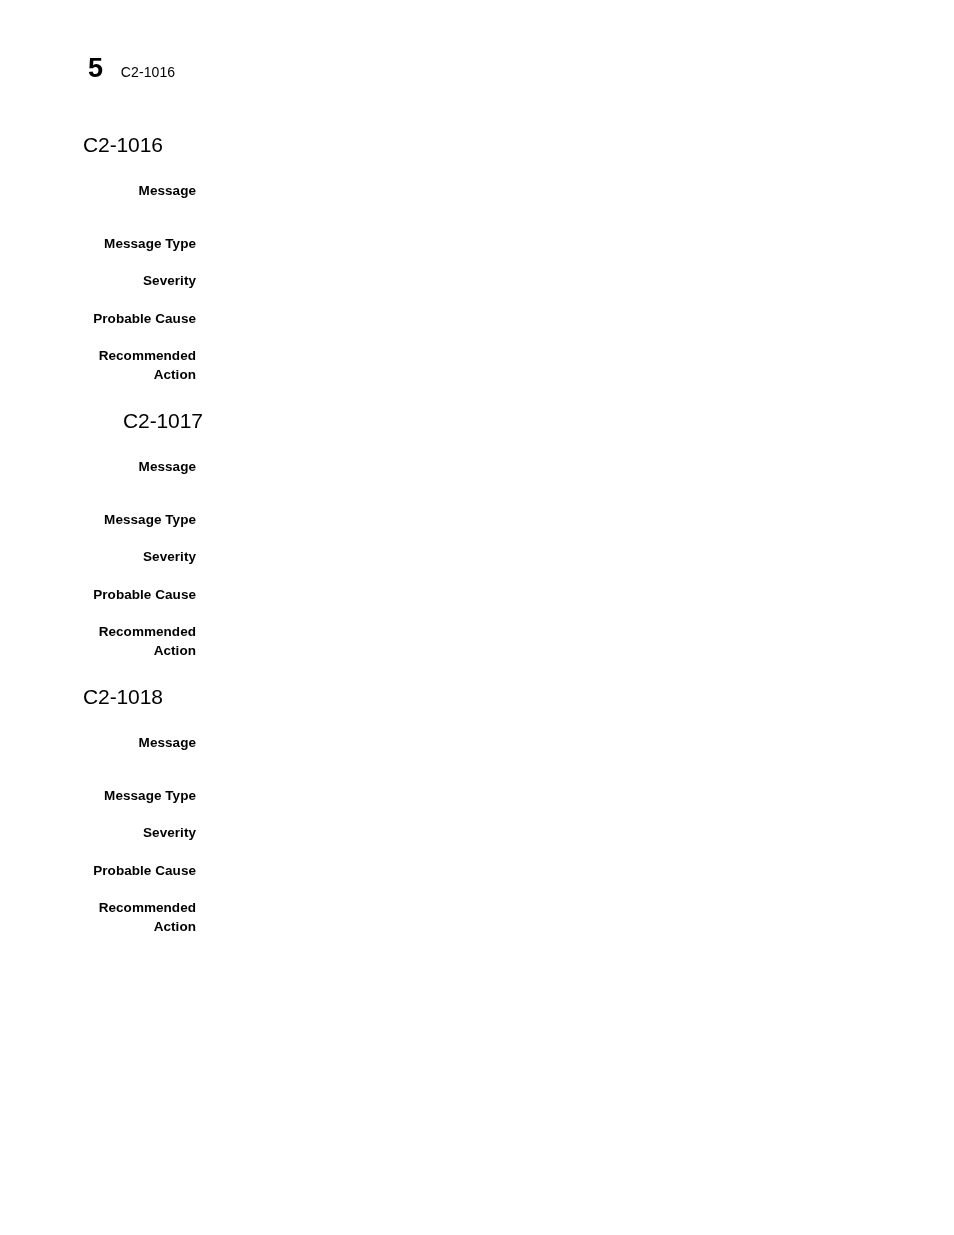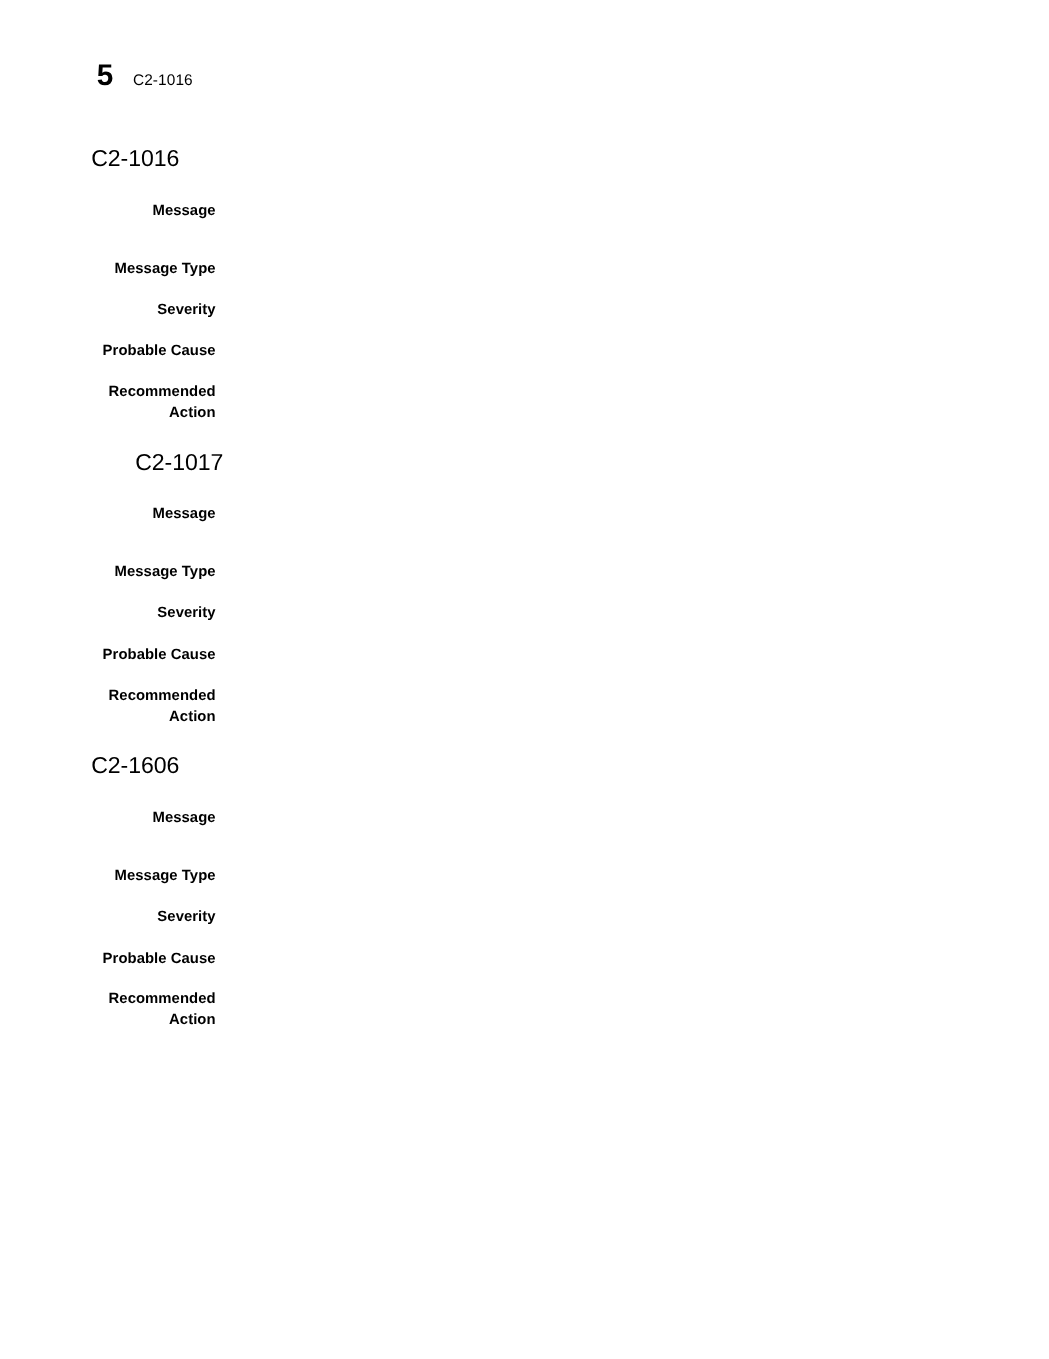--- a/index.html
+++ b/index.html
@@ -161,21 +161,21 @@
             <div class="field-value"></div>
           </div>
           <div class="field-row" style="top: 623px;">
             <div class="field-label">Recommended
 Action</div>
             <div class="field-value"></div>
           </div>
         </div>
       </div>
       <div class="msg-section">
-        <div class="section-heading" style="top: 686px;">C2-1606</div>
+        <div class="section-heading" style="top: 686px;">C2-1018</div>
         <div class="field-list">
           <div class="field-row" style="top: 734px;">
             <div class="field-label">Message</div>
             <div class="field-value"></div>
           </div>
           <div class="field-row" style="top: 787px;">
             <div class="field-label">Message Type</div>
             <div class="field-value"></div>
           </div>
           <div class="field-row" style="top: 824px;">

